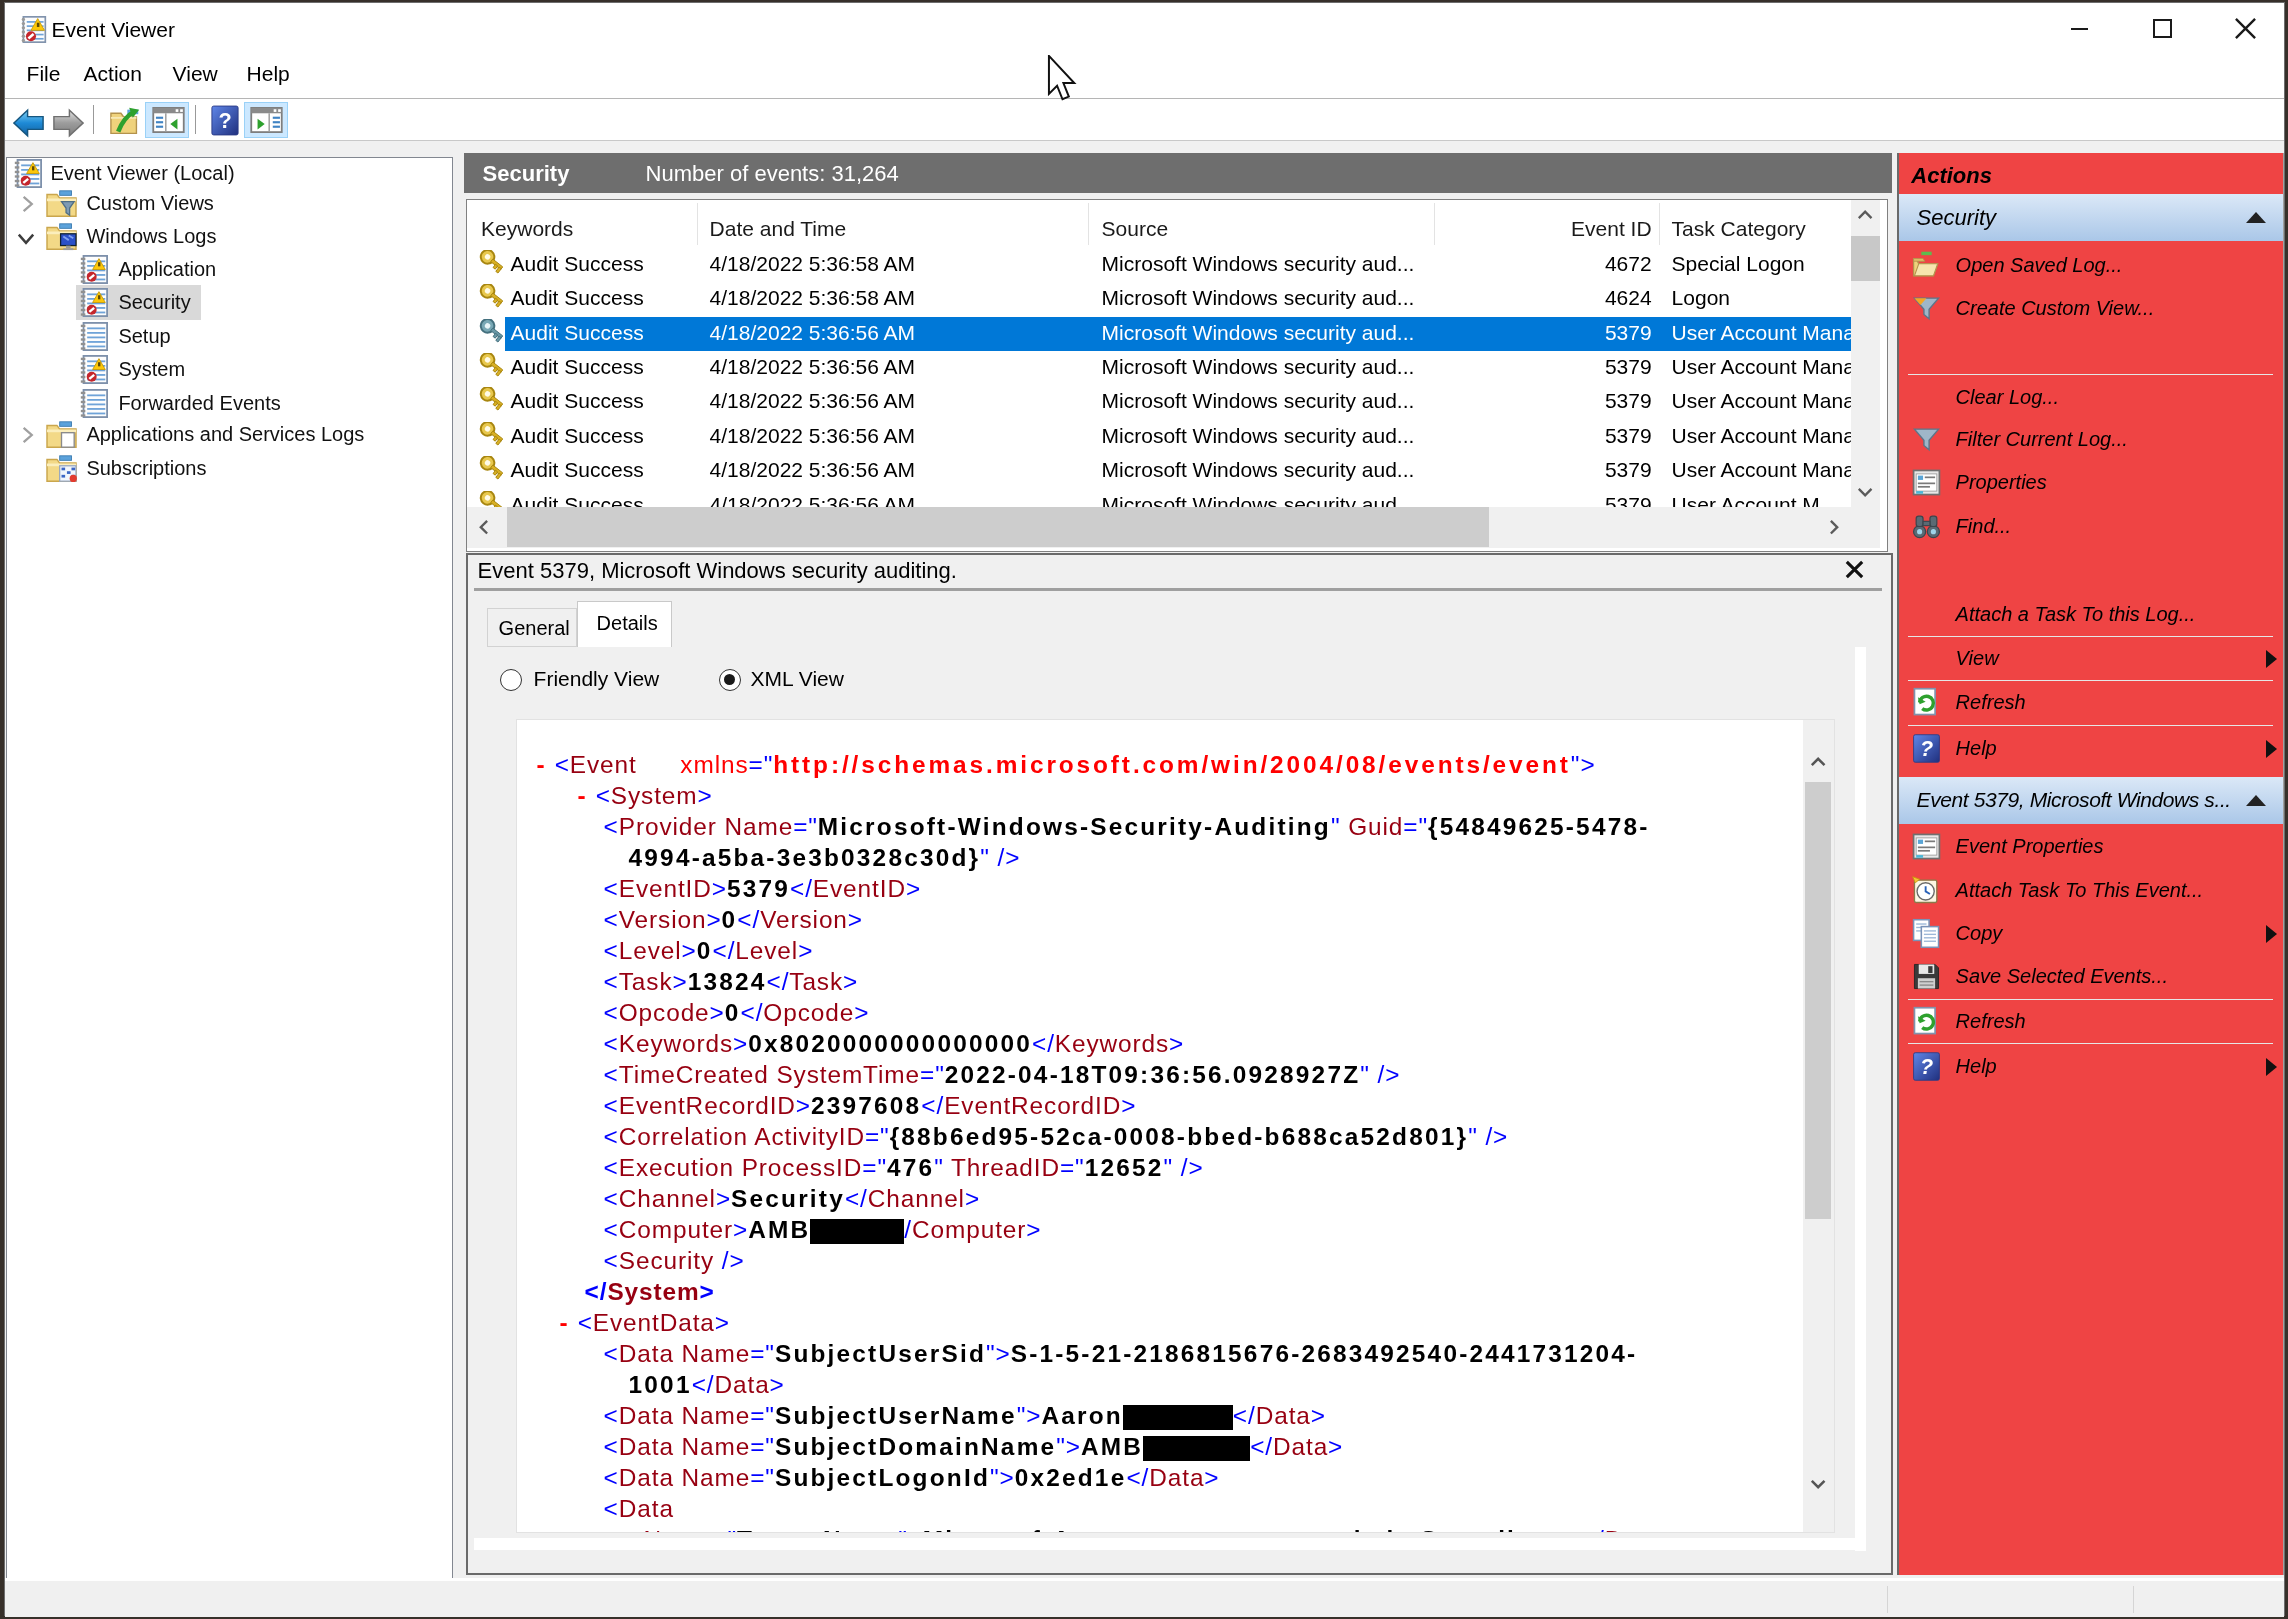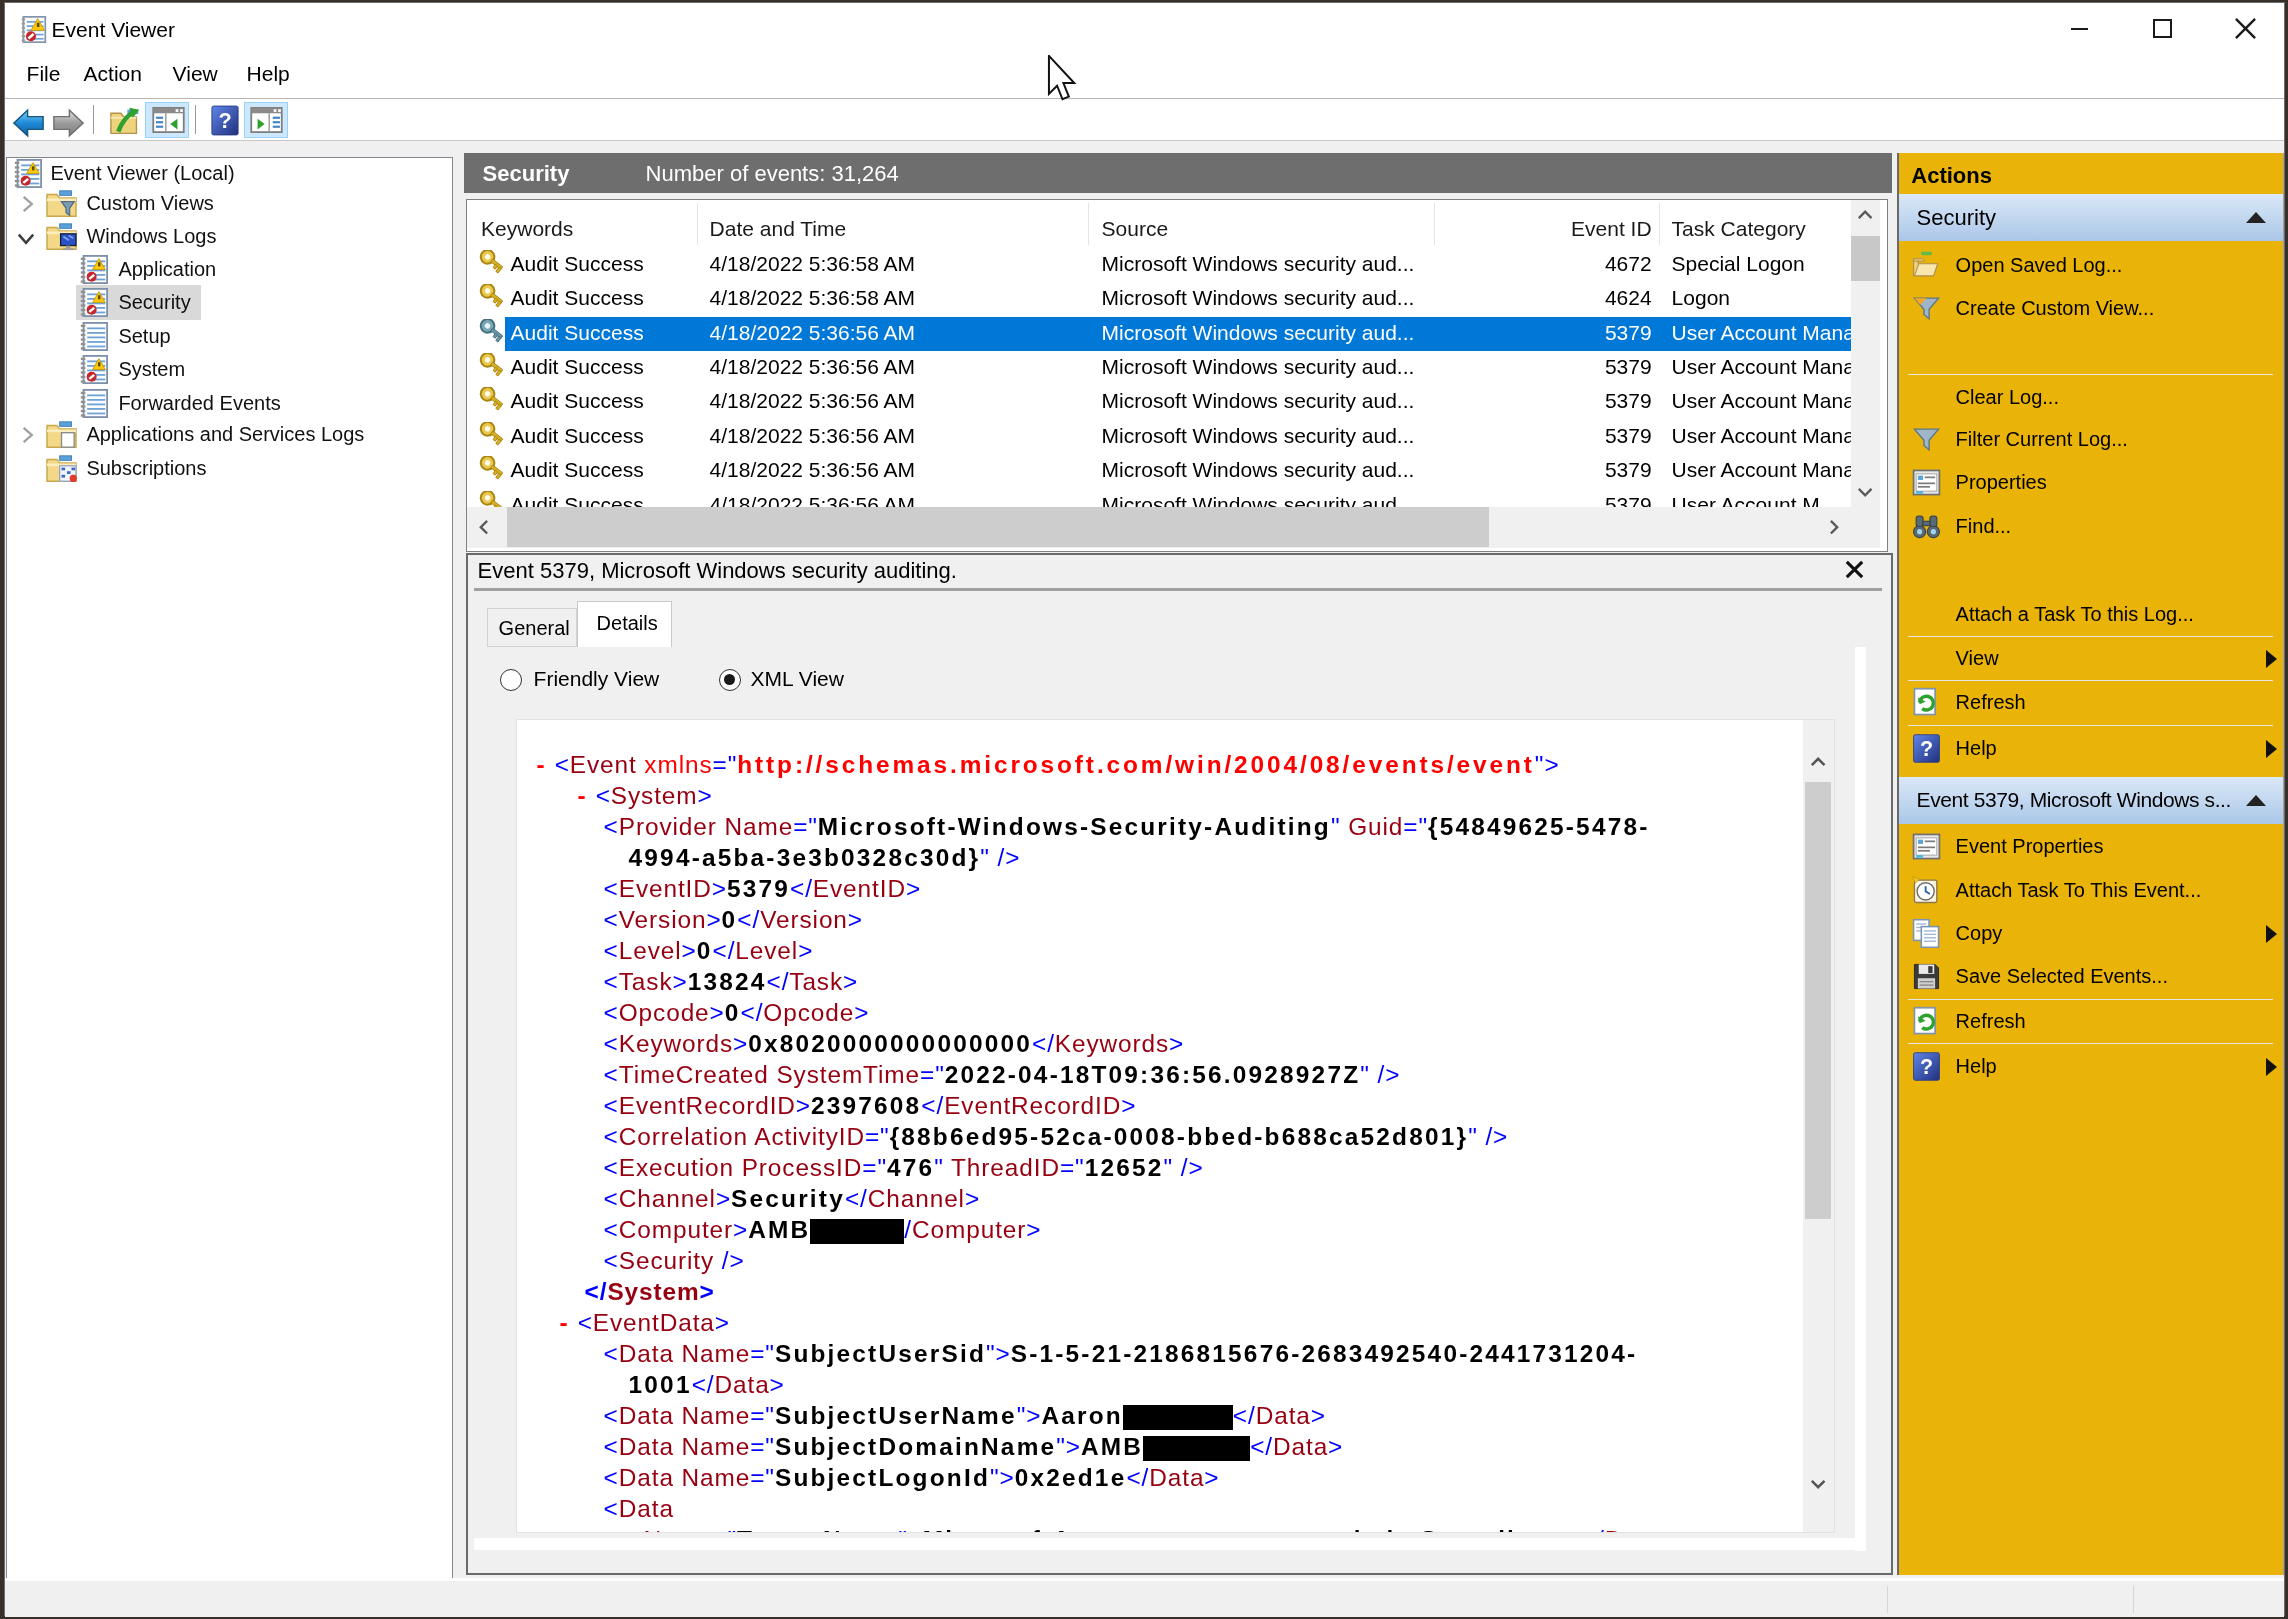--- a/index.html
+++ b/index.html
@@ -17,33 +17,33 @@
 #content{left:0;top:153px;width:100%;height:1422px;background:#f0f0f0;}
 
 #leftpane{left:1.8px;top:0.9px;width:447px;height:1426px;background:#fff;border:1.8px solid #828790;box-sizing:border-box;}
 .trow{position:absolute;left:0;width:100%;height:33px;}
 .tlabel{position:absolute;font-size:20px;color:#111;top:4.5px;white-space:nowrap;}
 
 #resultbar{left:459px;top:-2.7px;width:1428px;height:40px;background:#6e6e6e;}
 #listview{left:461px;top:43px;width:1422px;height:353px;background:#fff;border:1.8px solid #808080;box-sizing:border-box;}
 #detailspane{left:461px;top:397px;width:1427px;height:1022px;background:#f0f0f0;border:2.7px solid #6a6a6a;box-sizing:border-box;}
 
-#rightpane{left:1892px;top:-2.7px;width:387px;height:1422px;background:#eab308;border-left:2.7px solid #6a6a6a;border-right:1.8px solid #a0a0a0;box-sizing:border-box;}
+#rightpane{left:1892px;top:-2.7px;width:387px;height:1422px;background:#ef4444;border-left:2.7px solid #6a6a6a;border-right:1.8px solid #a0a0a0;box-sizing:border-box;font-style:italic;}
 #statusbar{left:0;top:1575px;width:100%;height:39px;background:#f0f0f0;border-top:3.6px solid #fff;box-sizing:border-box;}
 .hdrcell{position:absolute;top:0;font-size:21px;color:#1a1a1a;}
 .lrow{position:absolute;left:0;width:100%;height:34px;font-size:21px;color:#000;}
 .cell{position:absolute;top:4.5px;white-space:nowrap;}
 
 .xml{font-size:24.4px;letter-spacing:0.9px;line-height:31px;color:#000;}
 .xml b{letter-spacing:2.2px;}
 .xml .nsv{letter-spacing:2.9px;text-align:center;}
 .isp{display:inline-block;width:9px;}
 .xml .m{color:#0000ff;}
 .xml .t{color:#970011;}
-.xml .ns{color:#ff0000;}
+.xml .ns{color:#ff0000;margin-left:36px;}
 .xml b{font-weight:bold;color:#000;}
 .xml .nsv{font-weight:bold;color:#ff0000;}
 .xml .dash{color:#ff0000;font-weight:bold;}
 .xline{white-space:nowrap;}
 .redact{display:inline-block;background:#000;height:24.4px;vertical-align:middle;}
 
 .aitem{position:absolute;left:0;width:100%;height:43px;padding-left:9px;}
 .alabel{position:absolute;left:57px;top:10px;font-size:20px;color:#000;white-space:nowrap;}
 .aicon{position:absolute;left:12.7px;top:6.3px;width:31px;height:31px;}
 .asep{position:absolute;left:9px;width:365px;height:0.9px;background:#e6e6e6;}

